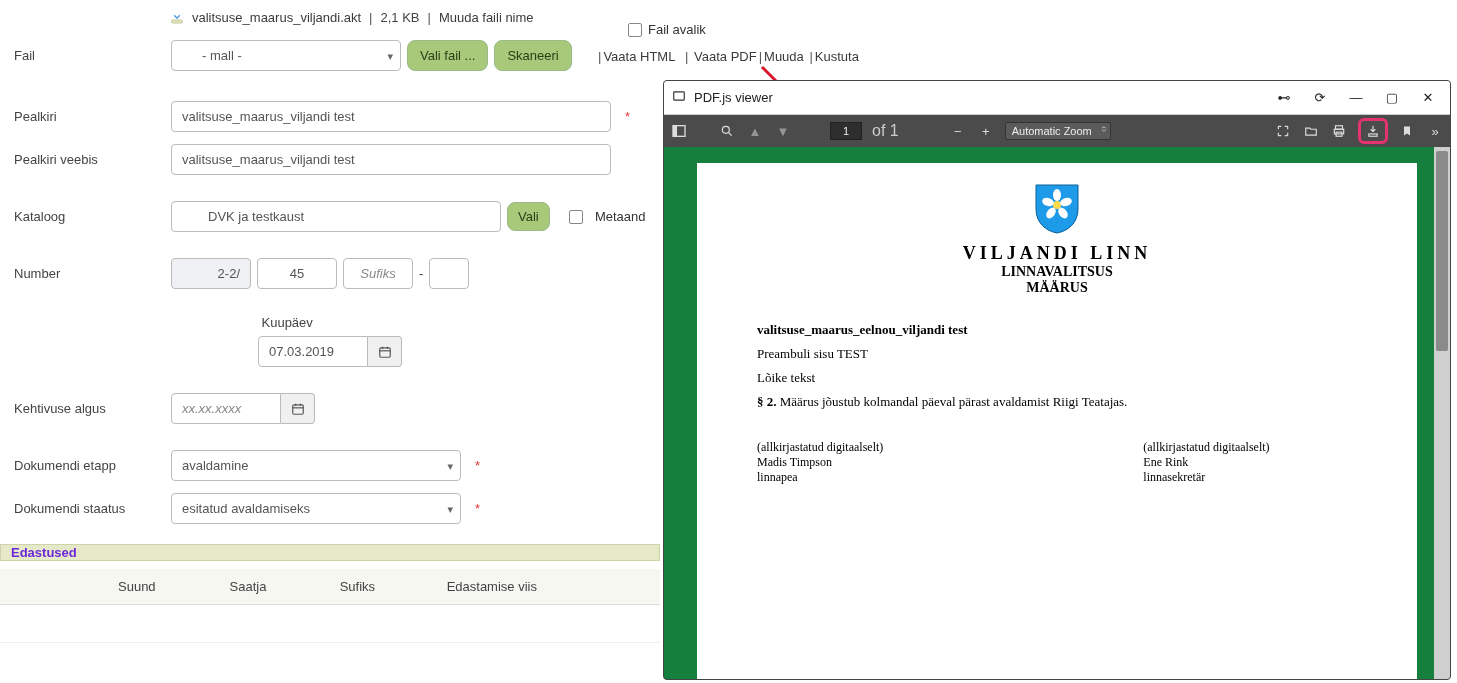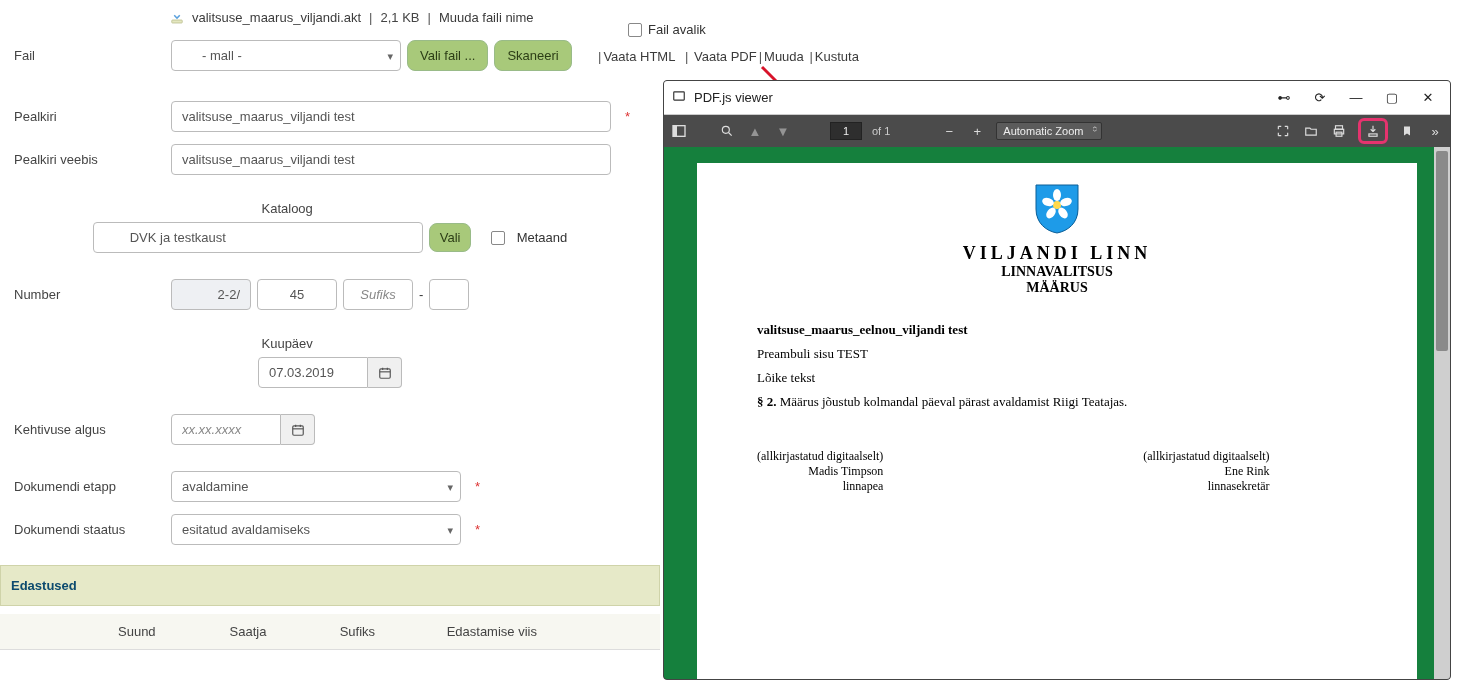--- a/index.html
+++ b/index.html
@@ -65,23 +65,23 @@
   .btn.small{ padding:6px 10px;}
   .req{ color:#d33; margin-left:8px;}
   .file-icon{
     width:18px;height:18px;display:inline-block;vertical-align:middle;
   }
   .sep{ color:#555; margin:0 2px;}
   .linklike{ color:#3b3b3b; cursor:pointer;}
   .sectionbar{
     background:#e6e9c8;
     border:1px solid #cfd3a9;
-    padding:12px 10px;
+    padding:0 10px;
     font-weight:bold;
-    color:#0c4a6e;
+    color:#6d28d9;
     margin-top:14px;
   }
   table.edast {
     width:100%;
     border-collapse:collapse;
     margin-top:8px;
   }
   table.edast th{
     text-align:left;
     font-weight:normal;
@@ -135,39 +135,39 @@
   .zoom-select{
     background:#5b5b5b;border:1px solid #333;border-radius:2px;padding:2px 18px 2px 6px;
     color:#eee;font-size:11px;position:relative;cursor:pointer;
   }
   .zoom-wrap{ position:relative;}
   .zoom-wrap::after{content:"‹›";position:absolute;right:4px;top:2px;font-size:9px;color:#ccc;transform:rotate(90deg);} 
   .page-input{
     width:32px;background:#2e2e2e;border:1px solid #222;color:#eee;text-align:center;
     font-size:11px;padding:2px 2px;
   }
-  .page-txt{ font-size:11px;color:#ccc;}
+  .page-txt{ font-size:16px;color:#ccc;}
   .dl-highlight{
     border:3px solid #e5336e;border-radius:6px;padding:1px 3px;
   }
   .doc-canvas{
     flex:1;background:#15803d;overflow:auto;position:relative;
     display:flex;justify-content:center;padding:16px 8px;
   }
   .page{
     background:#fff;width:720px;min-height:540px;padding:20px 60px;
     position:relative;color:#000;
   }
   .page .crest{display:flex;justify-content:center;margin-bottom:8px;}
   .page .h1{ text-align:center;font-family: "Times New Roman",serif;font-size:18px;letter-spacing:4px;font-weight:bold;}
   .page .h2{ text-align:center;font-family: "Times New Roman",serif;font-size:14px;font-weight:bold;}
   .page .h3{ text-align:center;font-family: "Times New Roman",serif;font-size:14px;font-weight:bold;margin-bottom:26px;}
   .page p{ font-family:"Times New Roman",serif;font-size:13px;margin:8px 0;}
   .page .bold{ font-weight:bold;}
-  .sigrow{ display:flex;gap:60px;margin-top:39px;text-align:right;}
+  .sigrow{ display:flex;gap:60px;margin-top:30px;}
   .sigcol{ font-family:"Times New Roman",serif;font-size:12px;}
   .vscroll{
     position:absolute;right:0;top:0;bottom:0;width:16px;background:#cfcfcf;
   }
   .vscroll .thumb{ position:absolute;left:2px;right:2px;top:4px;height:200px;background:#8a8a8a;border-radius:2px;}
   
   
   .arrow{
     position:absolute; left:757px; top:62px; width:160px; height:140px; pointer-events:none;
   }
@@ -231,21 +231,21 @@
     </div>
   </div>
 
   <div class="row">
     <div class="label-col">Pealkiri veebis</div>
     <div class="value-col">
       <input class="text" style="width: 440px;" value="valitsuse_maarus_viljandi test">
     </div>
   </div>
 
-  <div class="row" style="margin-top:14px;flex-direction:column;">
+  <div class="row" style="margin-top:14px;">
     <div class="label-col">Kataloog</div>
     <div class="value-col">
       <input class="text" style="width: 330px; padding-left: 36px;" value="DVK ja testkaust">
       <button class="btn small">Vali</button>
       &nbsp;&nbsp;
       <span class="chk"></span>
       <span>Metaand</span>
     </div>
   </div>
 

